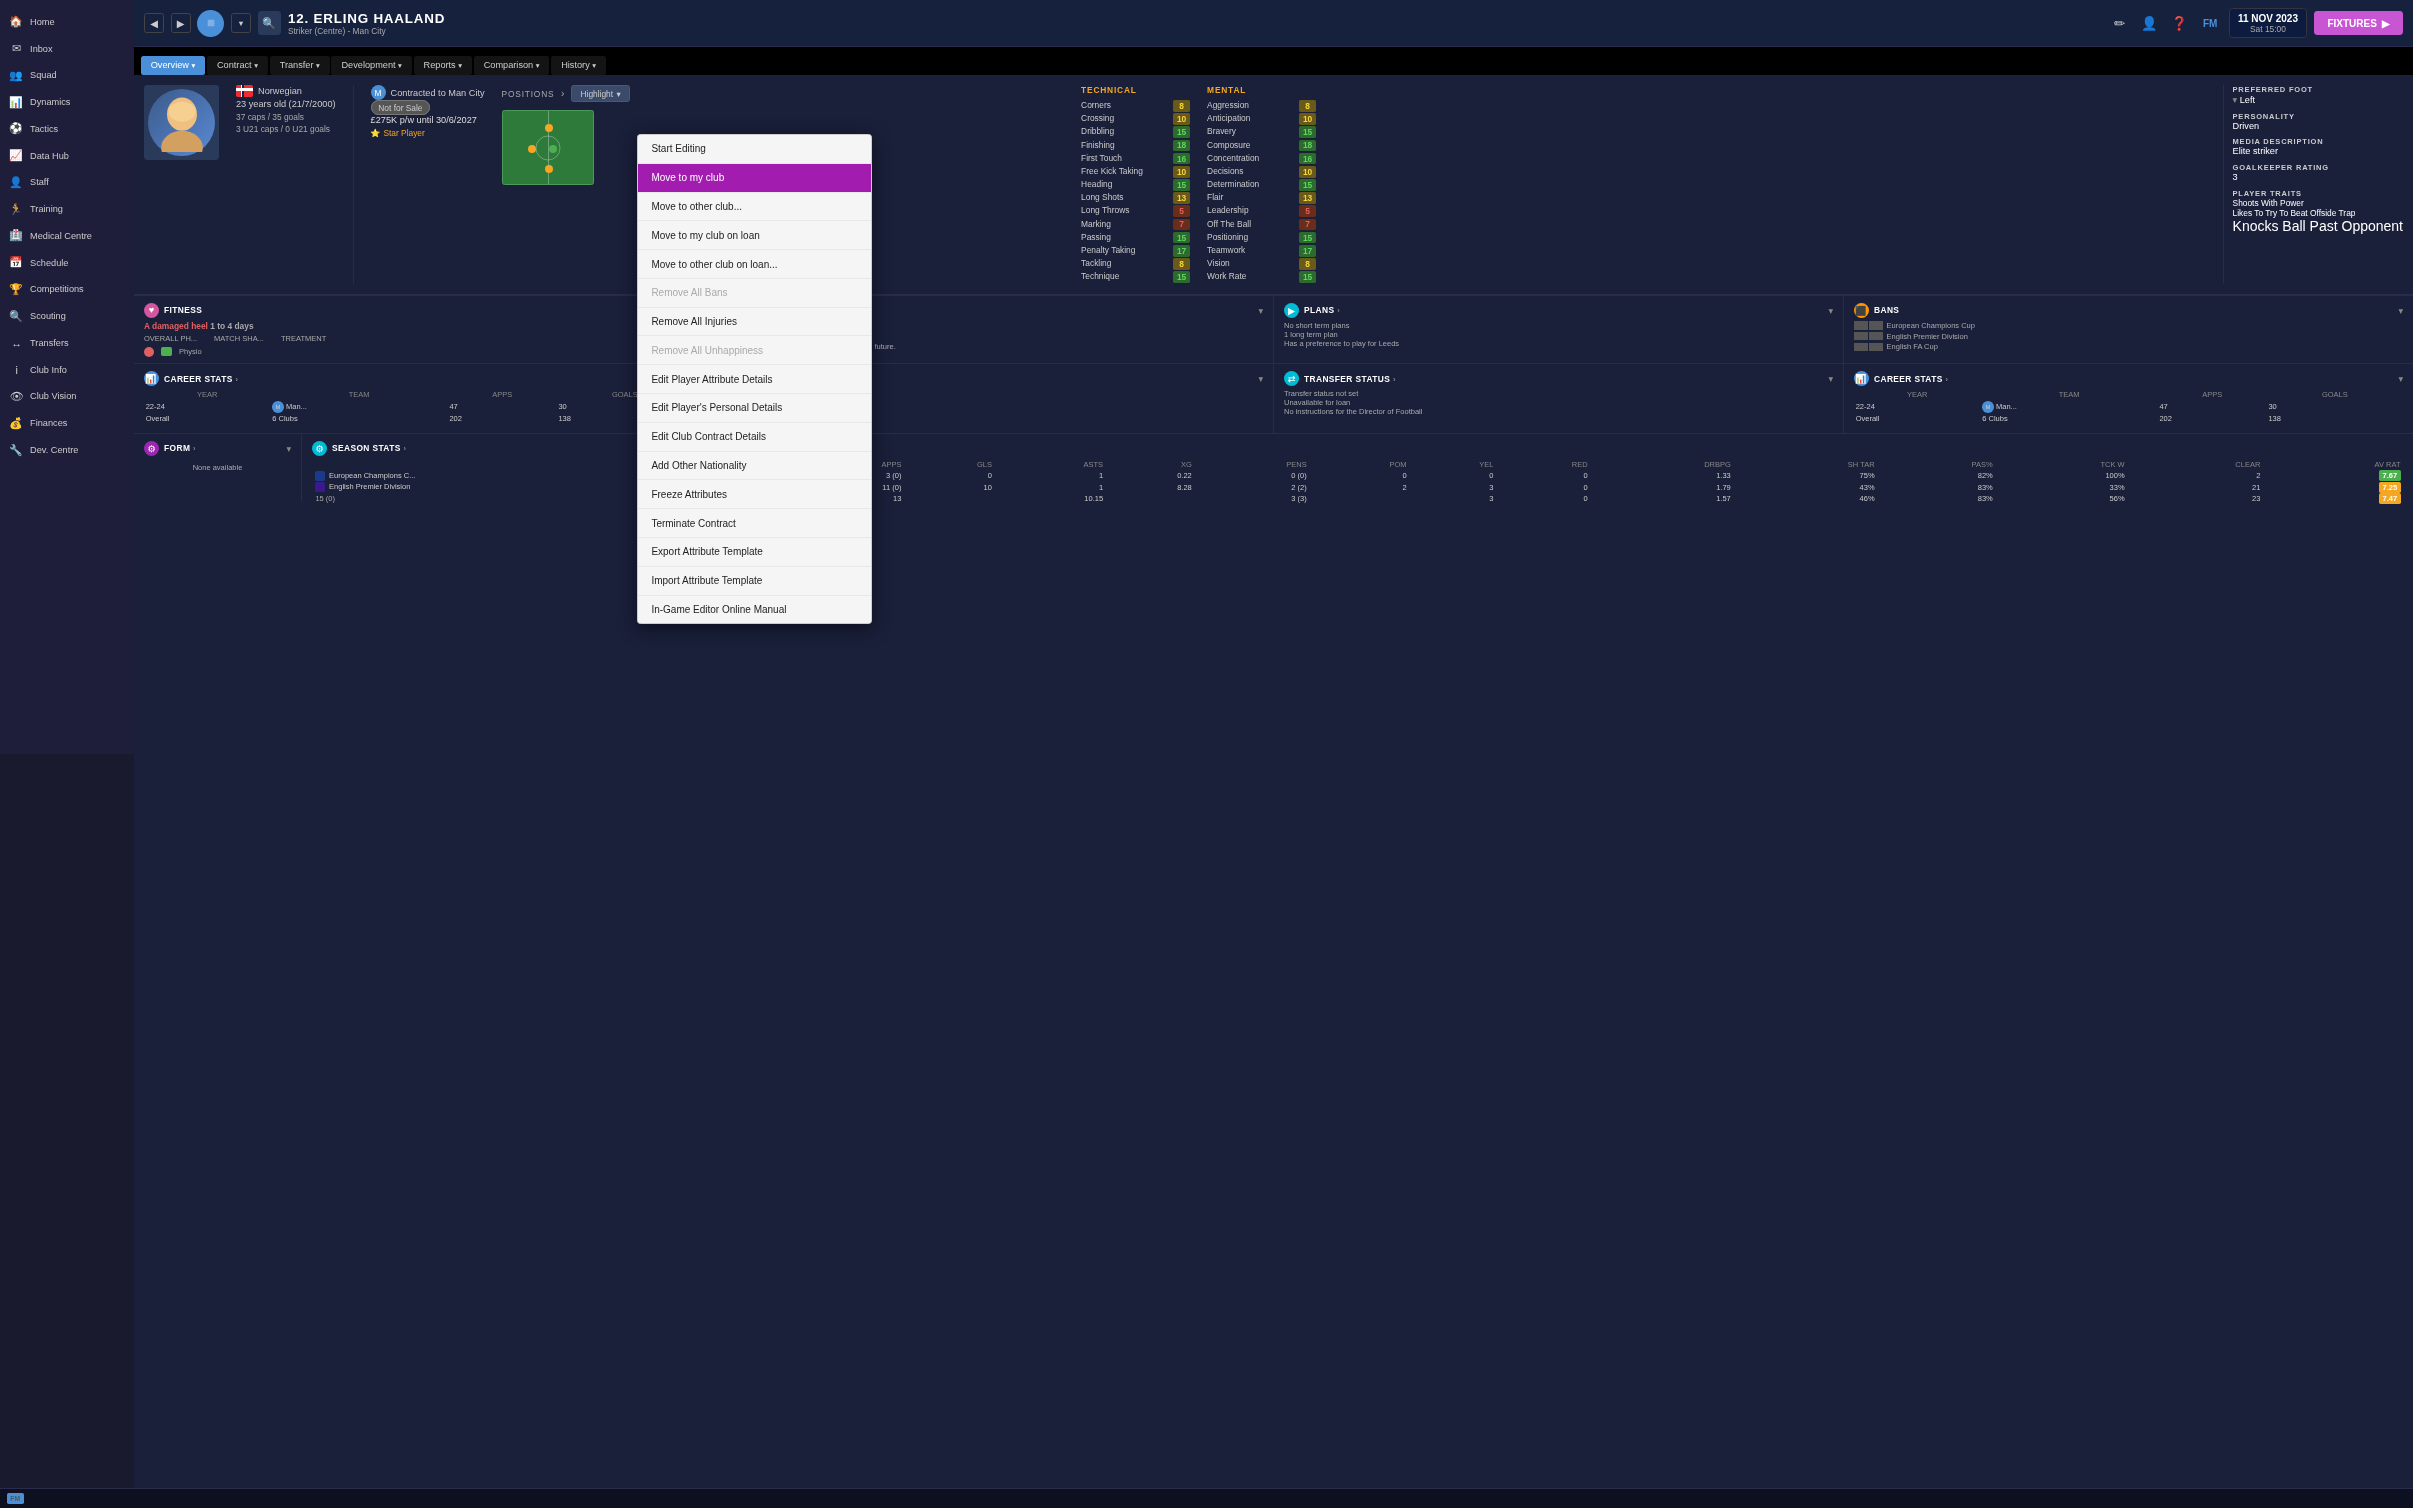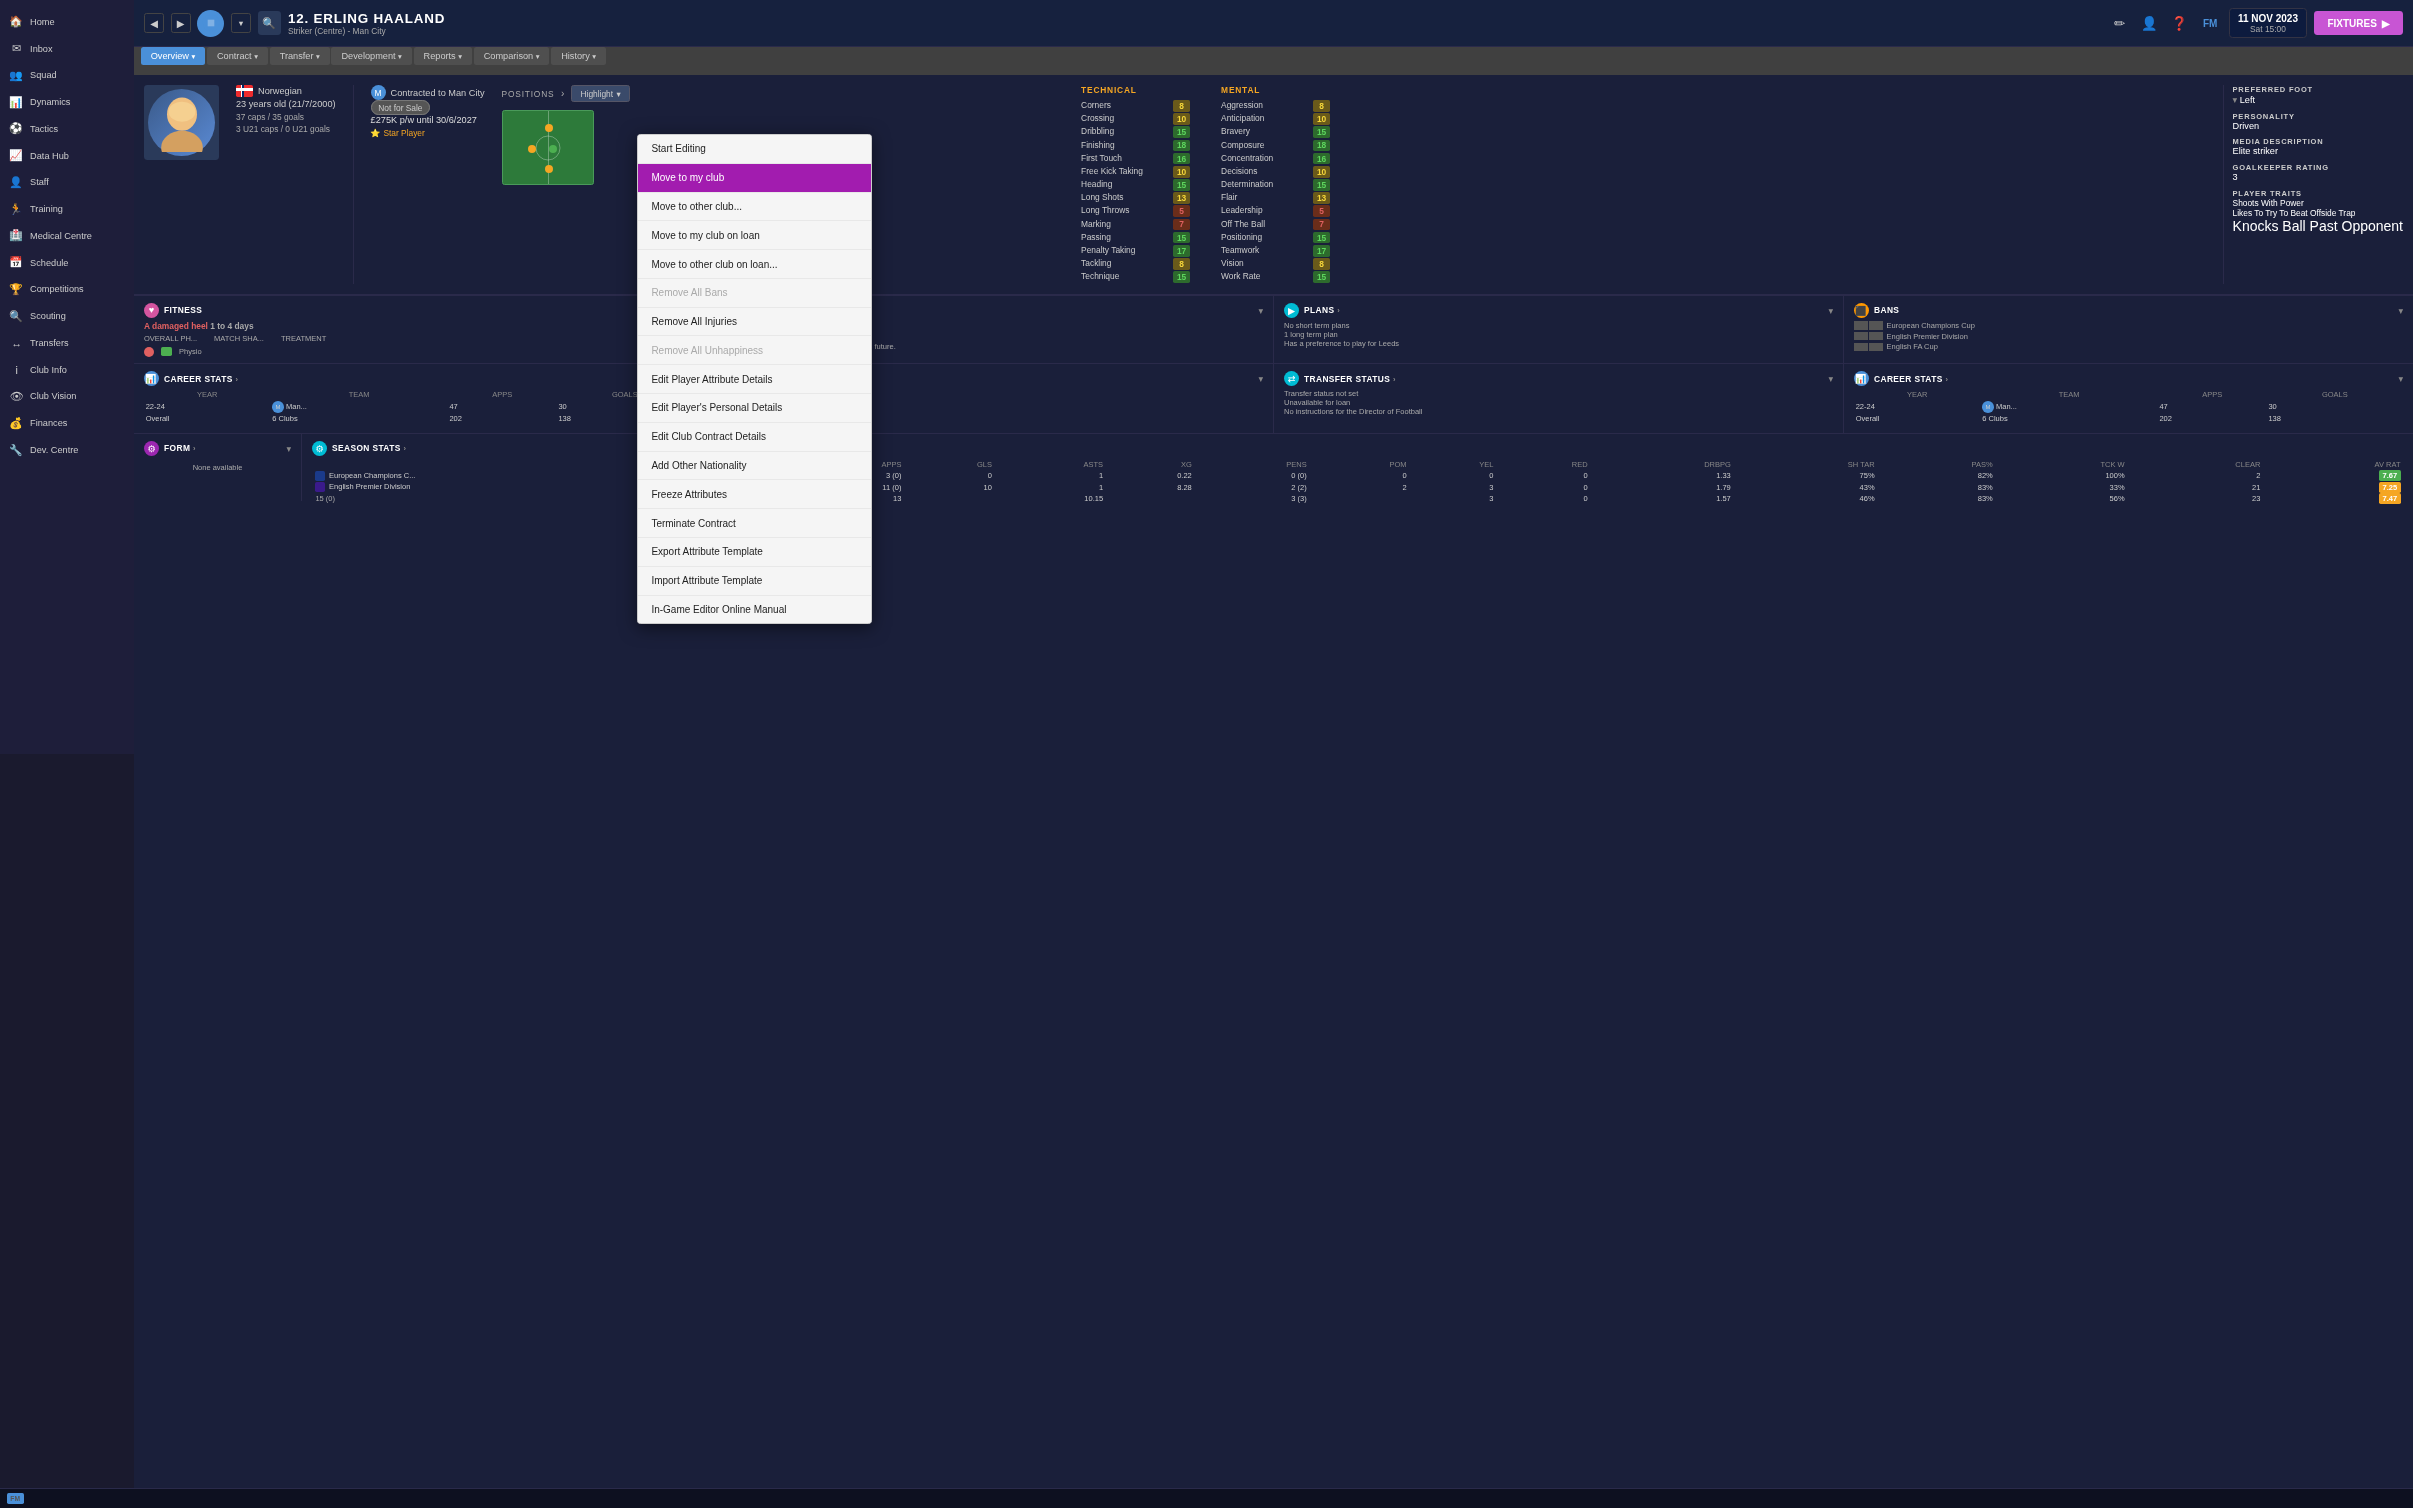--- a/index.html
+++ b/index.html
@@ -137,23 +137,23 @@
       gap: 5px;
     }
 
     
     .nav-tabs {
       position: absolute;
       left: 134px;
       top: 47px;
       right: 0;
       height: 28.5px;
-      background: #404040;
-      display: flex;
-      align-items: flex-start;
+      background: #000000;
+      display: flex;
+      align-items: flex-end;
       padding: 0 6.7px;
       gap: 1.7px;
       border-bottom: 0.8px solid #2a2a4a;
     }
     .nav-tab {
       background: rgba(255,255,255,0.08);
       border: none;
       color: #ccc;
       padding: 4.2px 10px;
       border-radius: 2.5px;
@@ -309,21 +309,21 @@
     .pos-dot-top { background: #f5a623; top: 12.6px; left: 42px; }
     .pos-dot-mid { background: #f5a623; top: 34px; left: 25px; }
     .pos-dot-green { background: #4CAF50; top: 34px; left: 46px; }
     .pos-dot-bot { background: #f5a623; top: 54px; left: 42px; }
     .pitch-label { font-size: 7.5px; color: #aaa; margin-top: 2.5px; text-align: center; }
 
     
     .attributes-area {
       flex: 2;
       display: flex;
-      gap: 31px;
+      gap: 17px;
     }
     .attr-column { display: flex; flex-direction: column; gap: 1.7px; }
     .attr-header { font-size: 8.4px; color: #f5a623; letter-spacing: 0.8px; margin-bottom: 2.5px; font-weight: bold; }
     .attr-row {
       display: flex;
       justify-content: space-between;
       gap: 17px;
       font-size: 8.4px;
       padding: 0.8px 0;
     }

